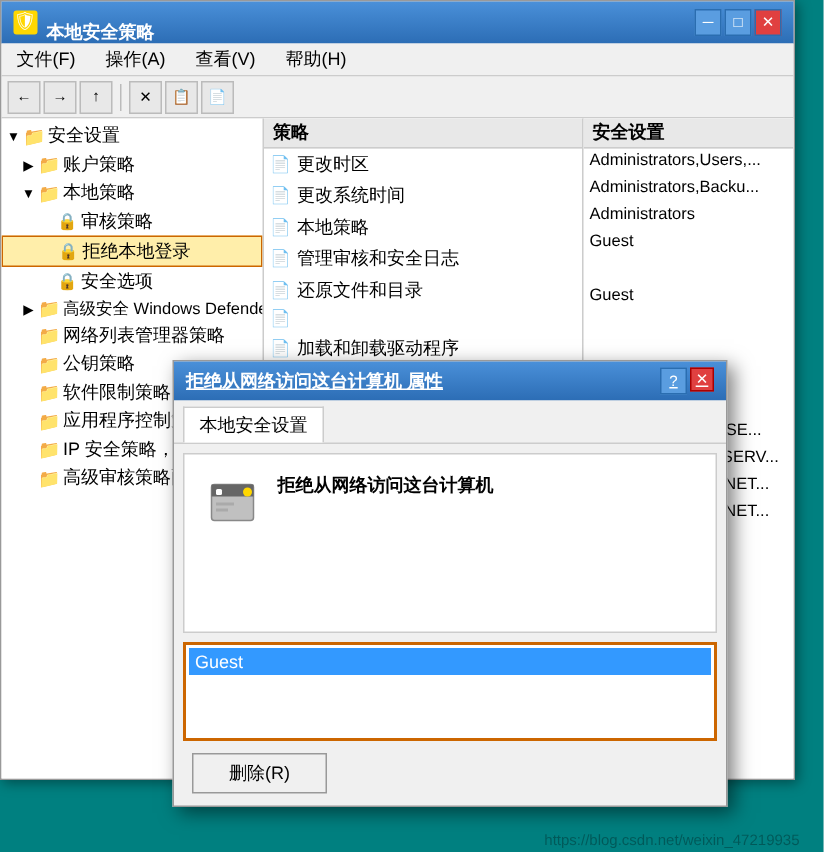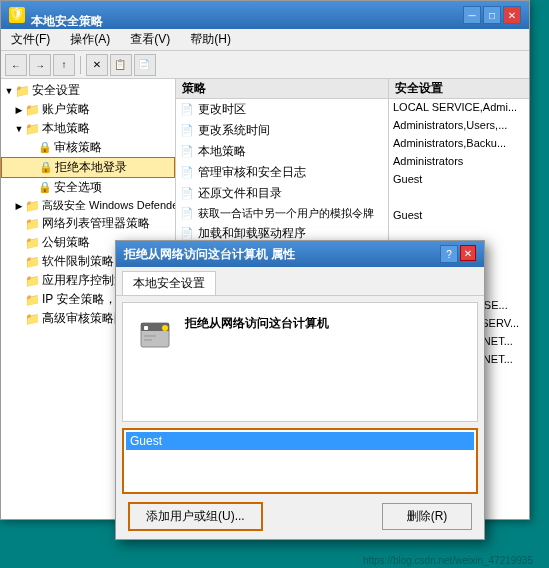--- a/index.html
+++ b/index.html
@@ -207,20 +207,21 @@
       z-index: 100;
     }
     .dialog-title {
       background: linear-gradient(to bottom, #4a90d9, #2c6db5);
       color: white;
       padding: 4px 8px;
       display: flex;
       align-items: center;
       justify-content: space-between;
       height: 26px;
+      text-decoration: underline;
     }
     .dialog-title-text { font-size: 12px; font-weight: bold; }
     .dialog-close-btn {
       width: 16px; height: 16px;
       background: #e04040;
       border: 1px solid #aa0000;
       color: white;
       font-size: 10px;
       display: flex; align-items: center; justify-content: center;
       cursor: pointer;
@@ -428,21 +429,20 @@
       <div class="policy-item">
         <span class="policy-icon">📄</span>
         <span class="policy-label">管理审核和安全日志</span>
       </div>
       <div class="policy-item">
         <span class="policy-icon">📄</span>
         <span class="policy-label">还原文件和目录</span>
       </div>
       <div class="policy-item">
         <span class="policy-icon">📄</span>
-        <span class="policy-label" style="font-size:11px;">获取一合话中另一个用户的模拟令牌</span>
       </div>
       <div class="policy-item">
         <span class="policy-icon">📄</span>
         <span class="policy-label">加载和卸载驱动程序</span>
       </div>
       <div class="policy-item">
         <span class="policy-icon">📄</span>
         <span class="policy-label">将工作站添加到域</span>
       </div>
       <div class="policy-item">
@@ -463,23 +463,20 @@
       </div>
       <div class="policy-item">
         <span class="policy-icon">📄</span>
         <span class="policy-label">拒绝以服务身份登录</span>
       </div>
     </div>
 
     <div class="security-panel">
       <div class="panel-header">
         <span>安全设置</span>
-      </div>
-      <div class="security-item">
-        <span>LOCAL SERVICE,Admi...</span>
       </div>
       <div class="security-item">
         <span>Administrators,Users,...</span>
       </div>
       <div class="security-item">
         <span>Administrators,Backu...</span>
       </div>
       <div class="security-item">
         <span>Administrators</span>
       </div>
@@ -549,18 +546,17 @@
       <div class="dialog-policy-title">拒绝从网络访问这台计算机</div>
     </div>
   </div>
 
   <div class="dialog-list-area">
     <div class="dialog-list-item selected">Guest</div>
     <div style="height: 40px;"></div>
   </div>
 
   <div class="dialog-buttons">
-    <div class="dialog-btn has-border">添加用户或组(U)...</div>
     <div class="dialog-btn">删除(R)</div>
   </div>
 </div>
 
 <div class="watermark">https://blog.csdn.net/weixin_47219935</div>
 
 </body></html>

